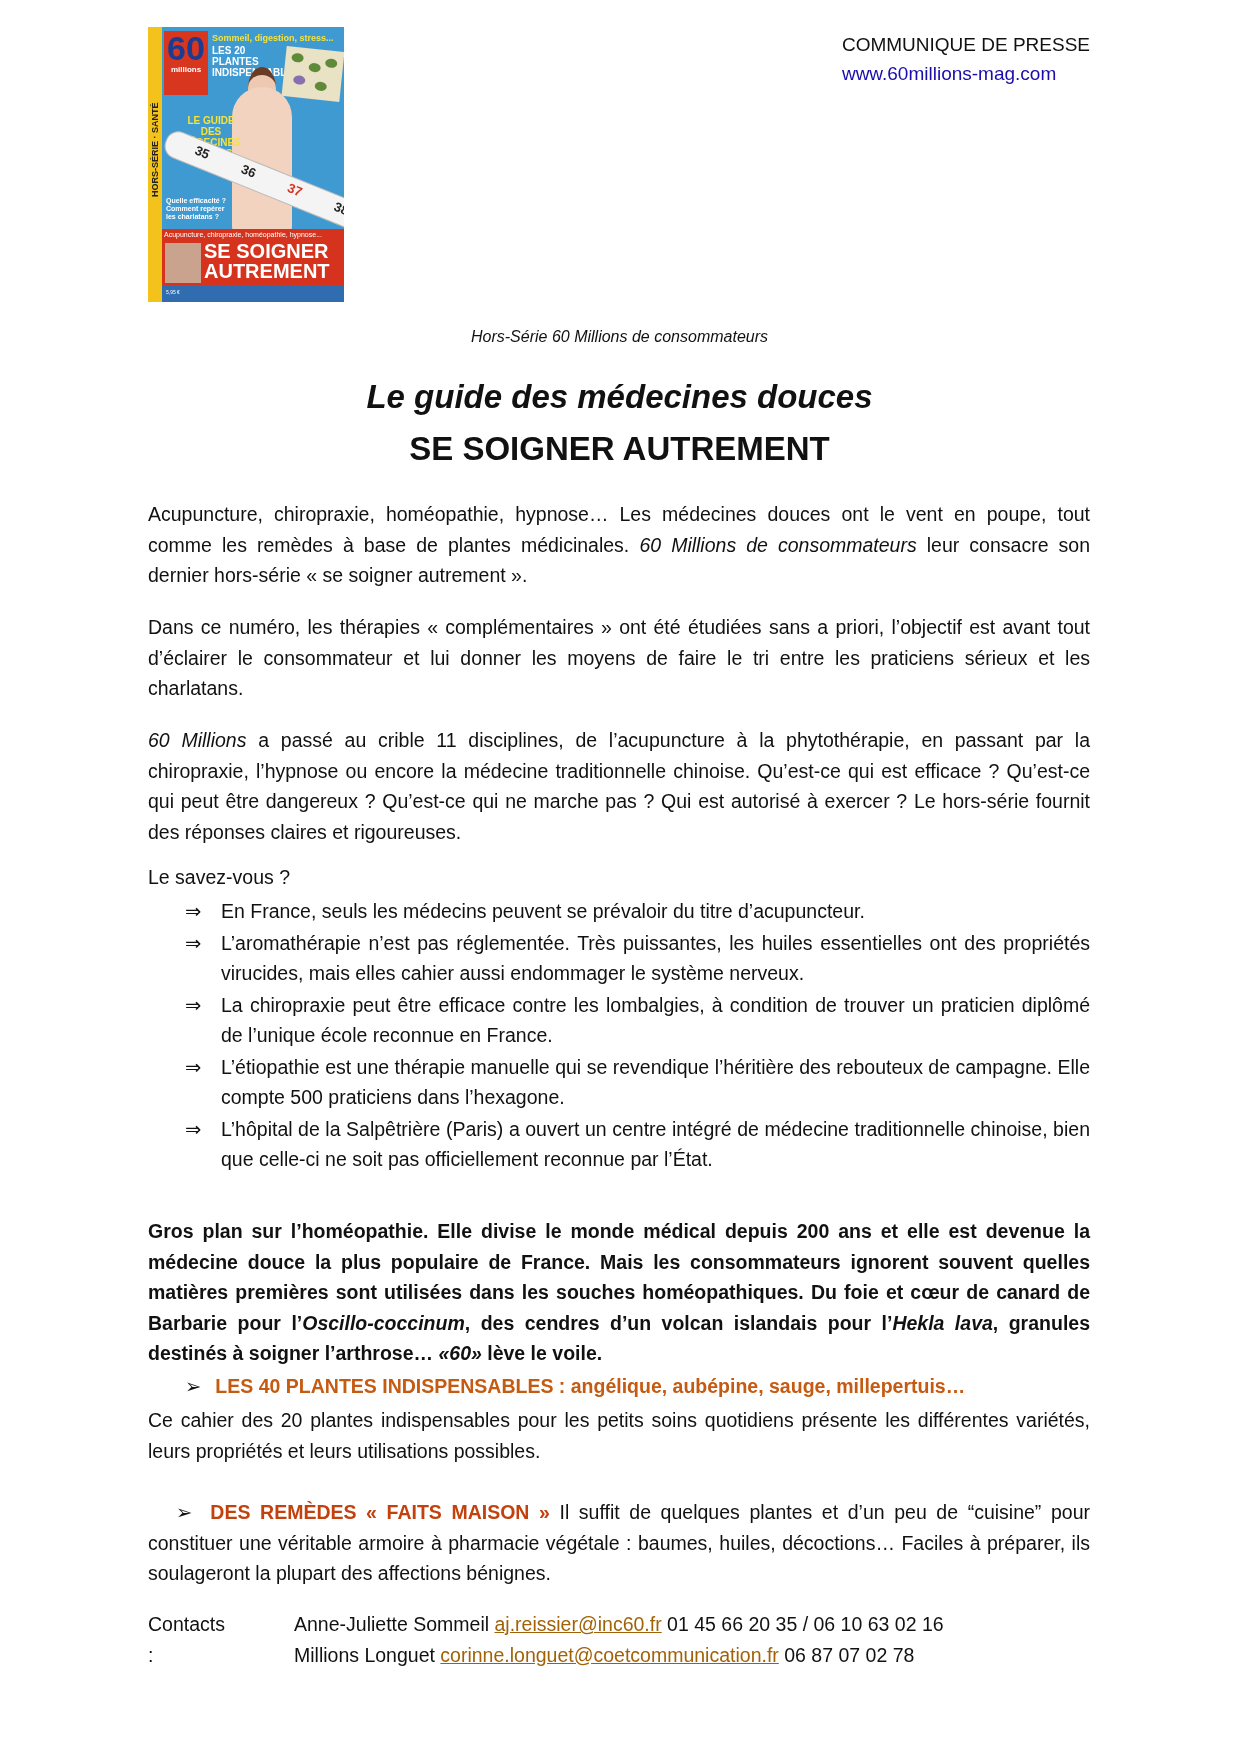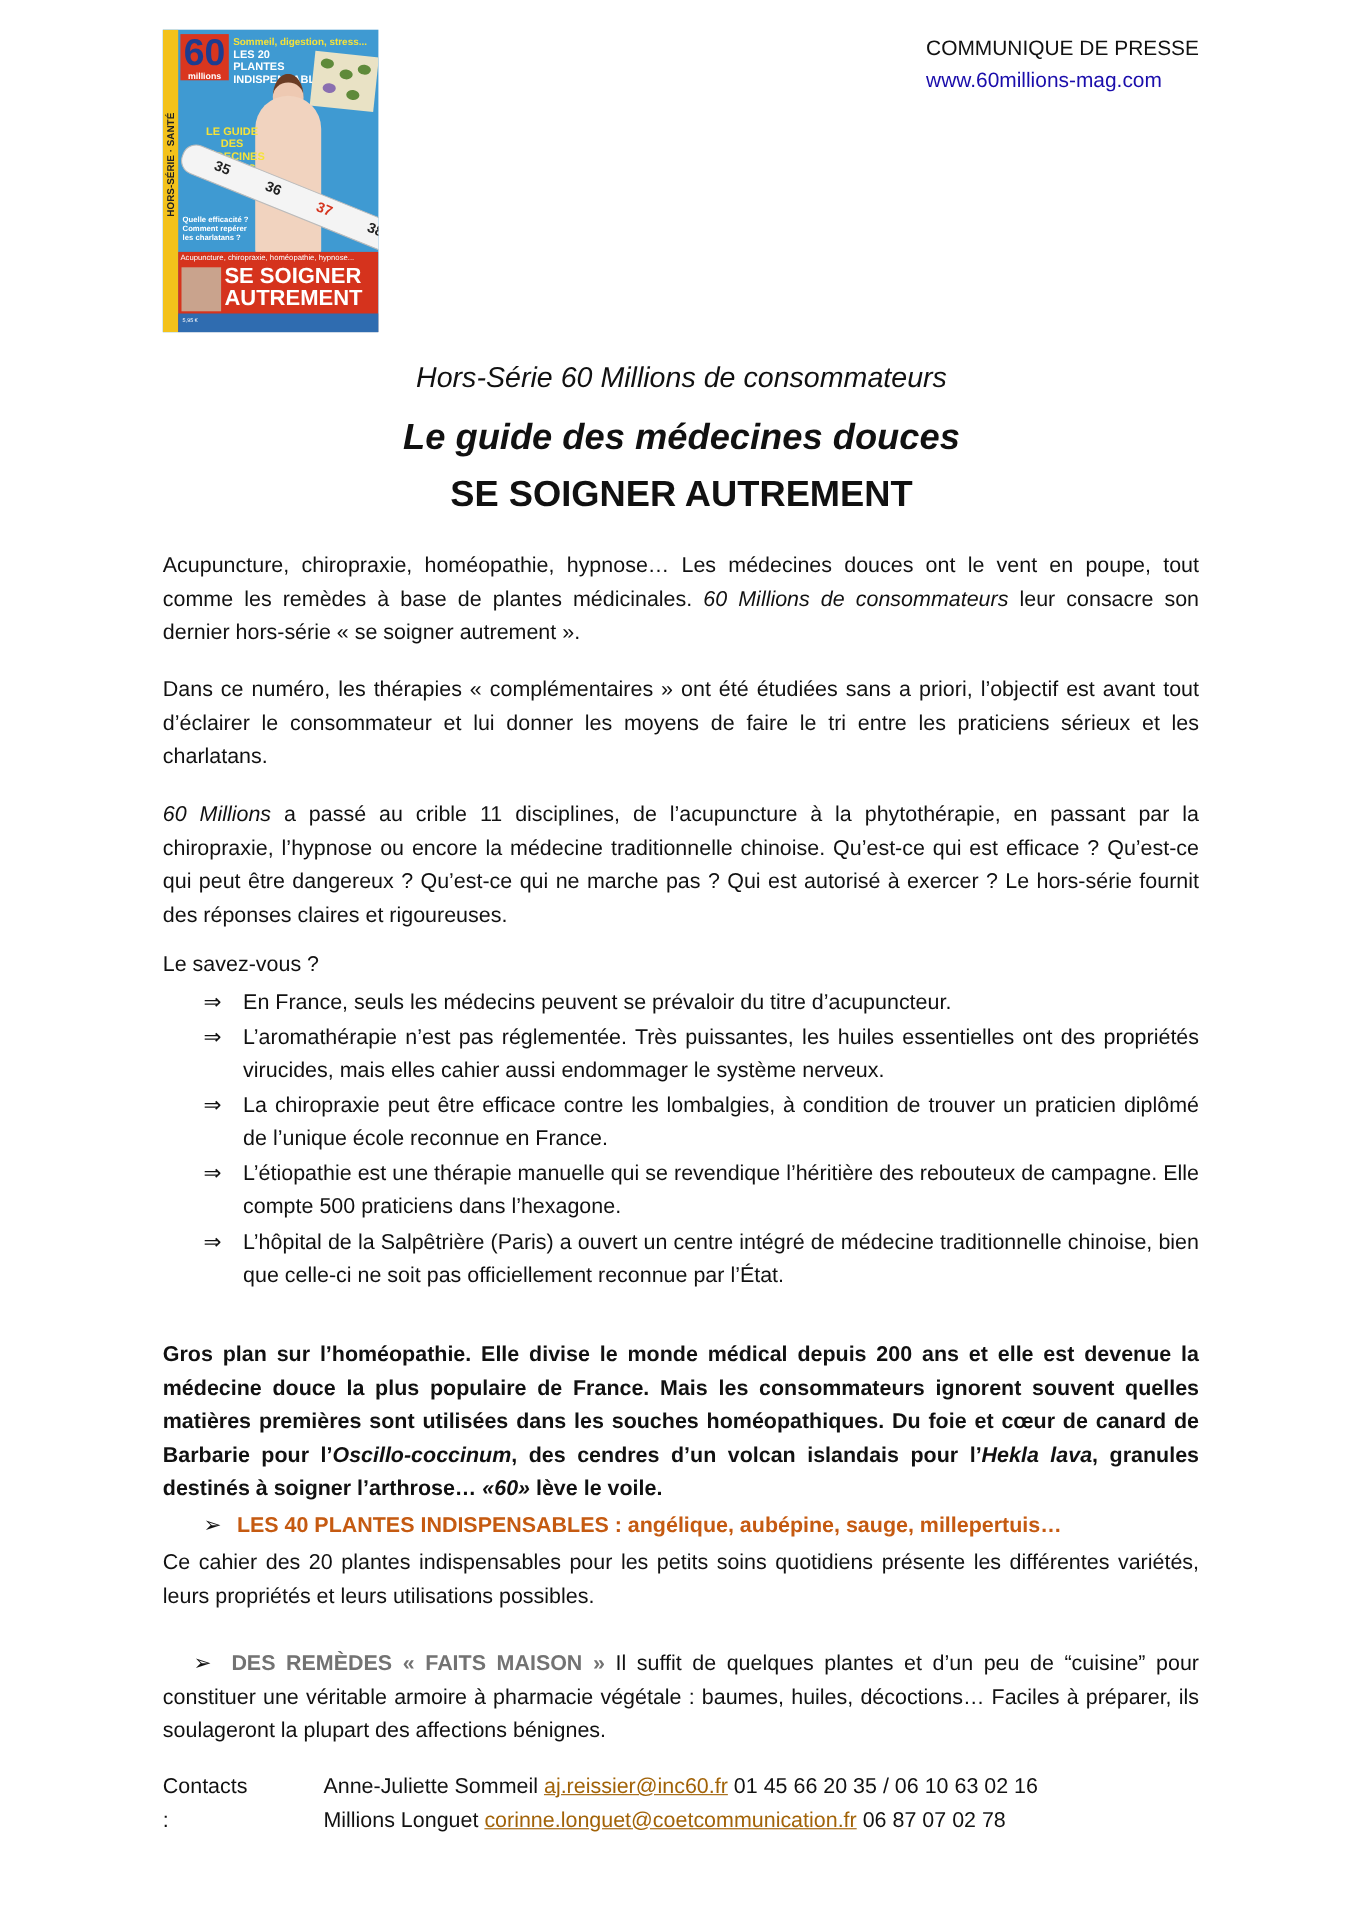--- a/index.html
+++ b/index.html
@@ -1,21 +1,21 @@
 <!DOCTYPE html>
 <html><head>
 <meta charset="utf-8">
 <style>
   html, body { margin:0; padding:0; background:#ffffff; }
   body { width:1239px; height:1754px; position:relative; font-family:"Liberation Sans", sans-serif; color:#111; }
   .page { position:absolute; left:0; top:0; width:1239px; height:1754px; }
   .cover { position:absolute; left:148px; top:27px; width:196px; height:275px; background:#3f9ad2; overflow:hidden; }
   .cover .spine { position:absolute; left:0; top:0; width:14px; height:275px; background:#f3c21b; }
   .cover .spine span { position:absolute; left:-48px; top:110px; transform:rotate(-90deg); font-size:9px; font-weight:bold; color:#222; white-space:nowrap; width:110px; }
-  .cover .logo { position:absolute; left:16px; top:4px; width:44px; height:42px; background:#d9361f; color:#1d3b8c; }
+  .cover .logo { position:absolute; left:16px; top:4px; width:44px; height:64px; background:#d9361f; color:#1d3b8c; }
   .cover .logo .n { font-size:34px; font-weight:bold; line-height:34px; display:block; text-align:center; color:#1d3c8f; }
   .cover .logo .m { font-size:8px; font-weight:bold; display:block; text-align:center; color:#fff; }
   .cover .tag1 { position:absolute; left:64px; top:6px; font-size:9px; color:#f5e23a; font-weight:bold; }
   .cover .tag2 { position:absolute; left:64px; top:18px; font-size:10px; color:#fff; font-weight:bold; width:70px; line-height:11px; }
   .cover .herbs { position:absolute; left:136px; top:22px; width:58px; height:50px; background:#e9e2c5; transform:rotate(6deg); }
   .cover .herbs i { position:absolute; width:12px; height:9px; border-radius:50%; background:#5f8a3a; }
   .cover .guide { position:absolute; left:28px; top:88px; font-size:10px; color:#f5e23a; font-weight:bold; text-align:center; line-height:11px; width:70px; }
   .cover .body-fig { position:absolute; left:84px; top:60px; width:60px; height:150px; background:#f1d3bf; border-radius:30px 30px 10px 10px; }
   .cover .head { position:absolute; left:100px; top:40px; width:28px; height:34px; background:#eec9b2; border-radius:50%; border-top:8px solid #6a3c24; }
   .cover .therm { position:absolute; left:10px; top:140px; width:215px; height:26px; background:#f4f4f4; transform:rotate(22deg); border-radius:13px; border:1px solid #bbb; }
@@ -24,39 +24,39 @@
   .cover .red { position:absolute; left:14px; top:202px; width:182px; height:73px; background:#d5331d; }
   .cover .red .sub { position:absolute; left:2px; top:2px; font-size:7px; color:#fff; white-space:nowrap; }
   .cover .red .big { position:absolute; left:42px; top:12px; font-size:20px; line-height:20px; color:#fff; font-weight:bold; }
   .cover .red .thumbs { position:absolute; left:3px; top:14px; width:36px; height:40px; background:#c9a38d; }
   .cover .footer { position:absolute; left:14px; top:258px; width:182px; height:17px; background:#2f6cb0; }
   .cover .footer span { position:absolute; top:4px; font-size:5px; color:#fff; }
 
   .hdr { position:absolute; right:149px; top:30px; text-align:left; font-size:19px; line-height:29px; }
   .hdr a { color:#1a0dab; }
 
-  .series { position:absolute; left:0; width:1239px; top:328px; text-align:center; font-style:italic; font-size:26px; }
+  .series { position:absolute; left:0; width:1239px; top:328px; text-align:center; font-style:italic; font-size:16px; }
   .title1 { position:absolute; left:0; width:1239px; top:378px; text-align:center; font-style:italic; font-weight:bold; font-size:33px; }
   .title2 { position:absolute; left:0; width:1239px; top:430px; text-align:center; font-weight:bold; font-size:33px; }
 
   .body { position:absolute; left:148px; width:942px; font-size:19.5px; line-height:30.5px; text-align:justify; }
   .p1 { top:499px; }
   .p2 { top:612px; }
   .p3 { top:725px; }
   .sav { position:absolute; left:148px; top:866px; font-size:19.5px; }
   .arrows { position:absolute; left:185px; top:896px; width:905px; font-size:19.5px; line-height:30.5px; }
   .arrows .it { position:relative; padding-left:36px; text-align:justify; margin-bottom:1px; }
   .arrows .it .ar { position:absolute; left:0; top:0; }
   .bold { position:absolute; left:148px; top:1216px; width:942px; font-size:19.5px; line-height:30.5px; font-weight:bold; text-align:justify; }
   .sec1 { position:absolute; left:185px; top:1375px; font-size:19.5px; color:#c55a11; font-weight:bold; }
   .sec1 .chev, .sec2 .chev { color:#111; margin-right:14px; font-weight:normal; }
   .p4 { top:1405px; }
   .sec2wrap { position:absolute; left:148px; top:1497px; width:942px; font-size:19.5px; line-height:30.5px; text-align:justify; }
   .sec2wrap .chev { margin-left:28px; margin-right:18px; }
-  .sec2wrap .hl { color:#737373; font-weight:bold; }
+  .sec2wrap .hl { color:#c2410c; font-weight:bold; }
   .contacts { position:absolute; left:148px; top:1609px; font-size:19.5px; line-height:30.5px; }
   .contacts .lbl { position:absolute; left:0; top:0; }
   .contacts .rows { position:absolute; left:146px; top:0; white-space:nowrap; }
   .contacts a { color:#a16207; text-decoration:underline; }
 </style>
 </head>
 <body>
 
 <div class="page">
 

